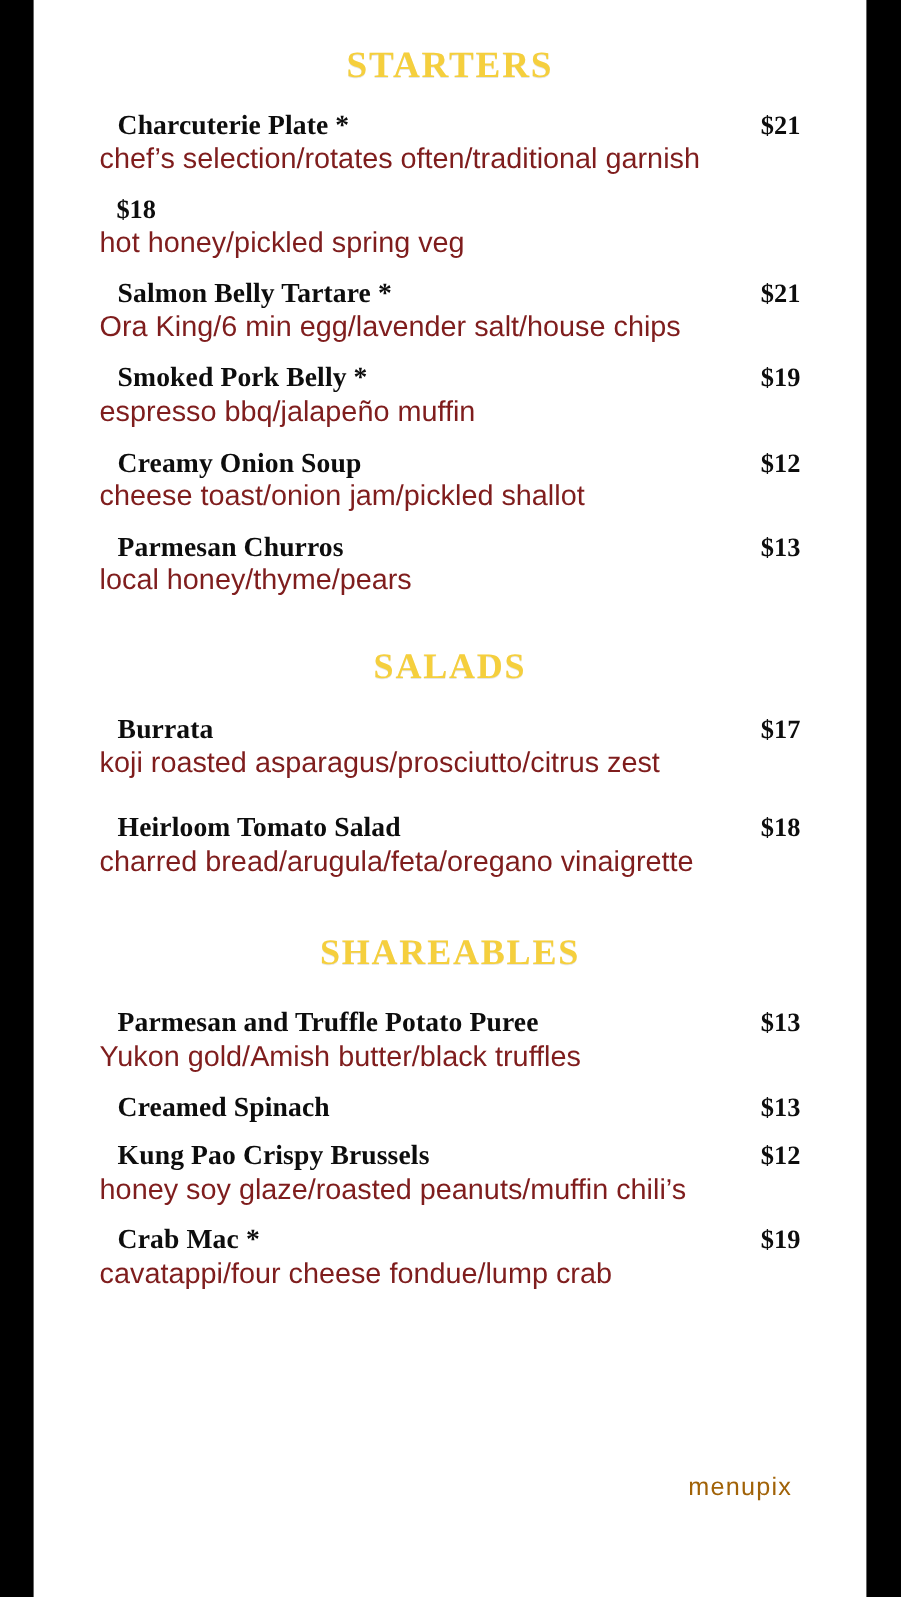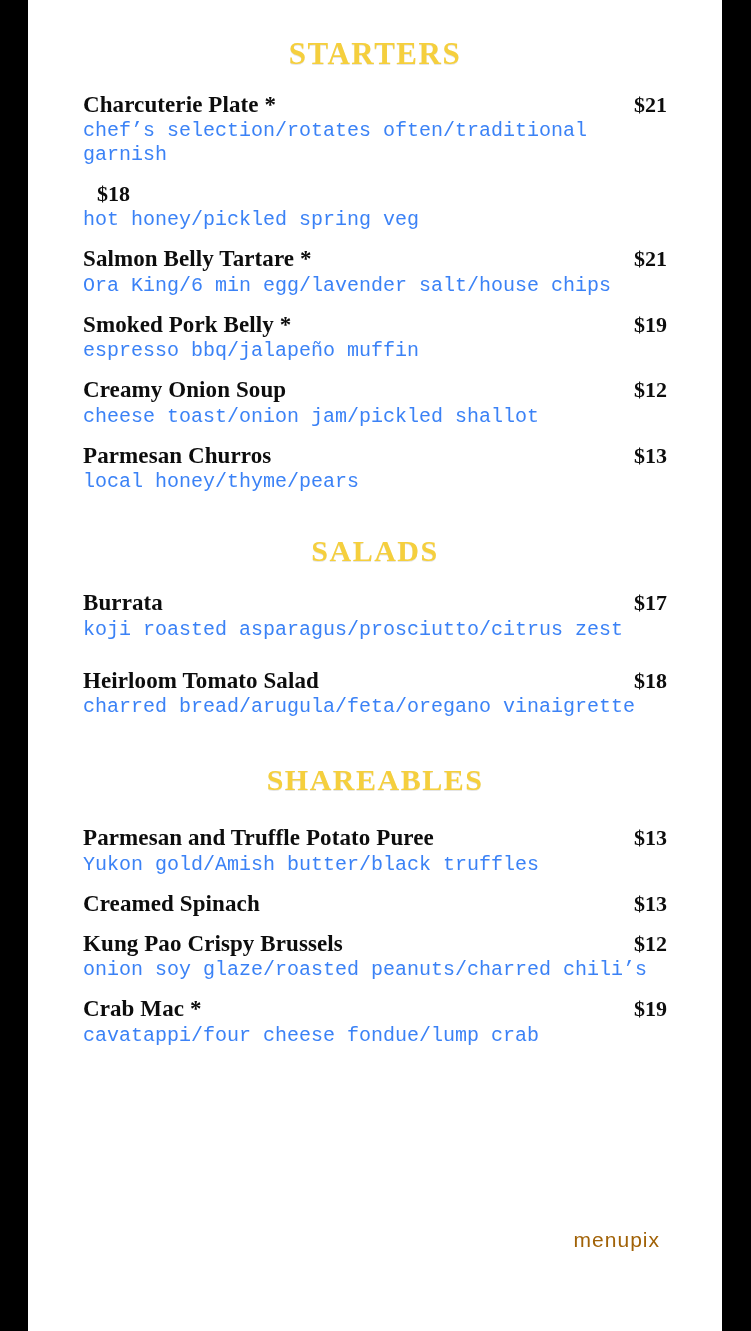--- a/index.html
+++ b/index.html
@@ -55,33 +55,34 @@
     width: 100%;
   }
   .item-name {
     font-family: "Liberation Serif", serif;
     font-weight: bold;
     font-size: 23px;
     color: #0d0d0d;
     line-height: 1.15;
     letter-spacing: 0.1px;
     white-space: nowrap;
+    margin-left: 15px;
   }
   .item-price {
     font-family: "Liberation Serif", serif;
     font-weight: bold;
     font-size: 22px;
     color: #0d0d0d;
     margin-left: 14px;
     white-space: nowrap;
   }
   .item-desc {
-    font-family: Liberation Mono, monospace;
-    font-size: 20px;
-    color: #3b82f6;
+    font-family: Liberation Sans, sans-serif;
+    font-size: 24px;
+    color: #7f1d1d;
     line-height: 1.2;
     margin-top: 1px;
   }
   .watermark {
     position: absolute;
     right: 62px;
     top: 1228px;
     font-family: "Liberation Sans", sans-serif;
     font-size: 21px;
     letter-spacing: 1px;
@@ -176,21 +177,21 @@
         <span class="item-name">Creamed Spinach</span>
         <span class="item-price">$13</span>
       </div>
     </div>
 
     <div class="item">
       <div class="item-head">
         <span class="item-name">Kung Pao Crispy Brussels</span>
         <span class="item-price">$12</span>
       </div>
-      <div class="item-desc">onion soy glaze/roasted peanuts/charred chili’s</div>
+      <div class="item-desc">honey soy glaze/roasted peanuts/muffin chili’s</div>
     </div>
 
     <div class="item">
       <div class="item-head">
         <span class="item-name">Crab Mac  *</span>
         <span class="item-price">$19</span>
       </div>
       <div class="item-desc">cavatappi/four cheese fondue/lump crab</div>
     </div>
 

